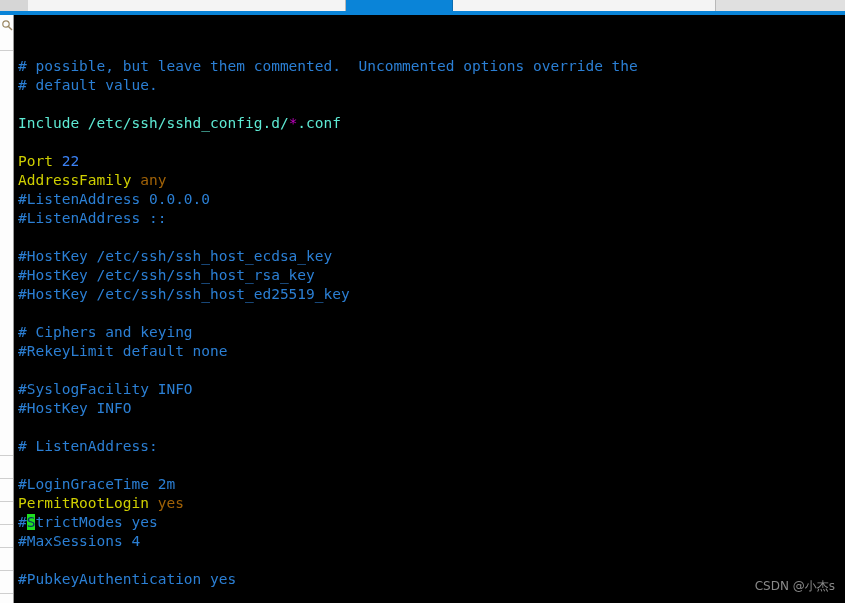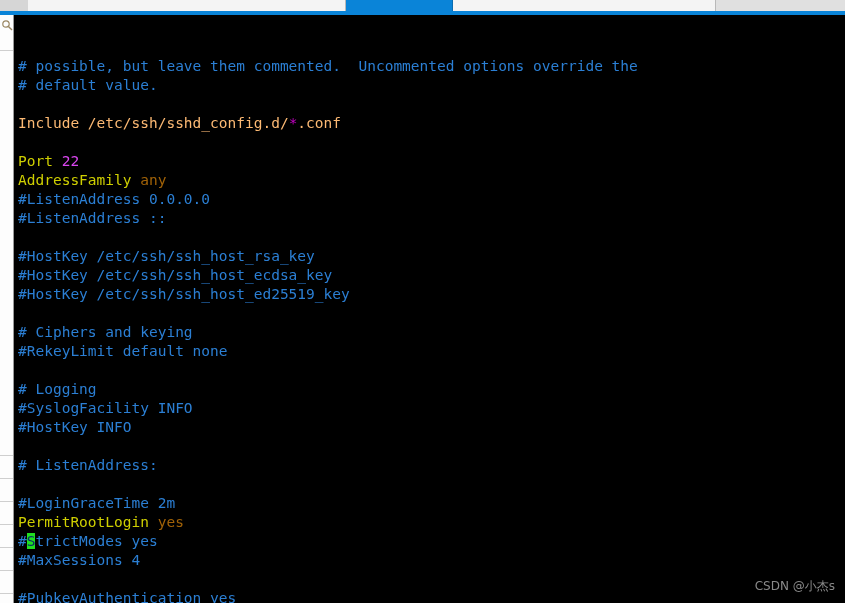--- a/index.html
+++ b/index.html
@@ -98,23 +98,23 @@
   }
   .line {
     height: 19px;
     line-height: 19px;
     font-family: "DejaVu Sans Mono", monospace;
     font-size: 14.5px;
     white-space: pre;
     letter-spacing: 0px;
   }
   .c-comment { color: #2b7fd4; }
-  .c-plain   { color: #fdba74; }
+  .c-plain   { color: #5eead4; }
   .c-key     { color: #cfcf00; }
-  .c-num     { color: #d946ef; }
+  .c-num     { color: #3b82f6; }
   .c-val     { color: #a16207; }
   .c-glob    { color: #c000c0; }
   .cursor {
     background: #20e020;
     color: #0b2a6b;
   }
 
   
   #watermark {
     position: absolute;
@@ -164,28 +164,27 @@
         <div class="line"><span class="c-comment"># possible, but leave them commented.  Uncommented options override the</span></div>
         <div class="line"><span class="c-comment"># default value.</span></div>
         <div class="line">&nbsp;</div>
         <div class="line"><span class="c-plain">Include /etc/ssh/sshd_config.d/</span><span class="c-glob">*</span><span class="c-plain">.conf</span></div>
         <div class="line">&nbsp;</div>
         <div class="line"><span class="c-key">Port </span><span class="c-num">22</span></div>
         <div class="line"><span class="c-key">AddressFamily </span><span class="c-val">any</span></div>
         <div class="line"><span class="c-comment">#ListenAddress 0.0.0.0</span></div>
         <div class="line"><span class="c-comment">#ListenAddress ::</span></div>
         <div class="line">&nbsp;</div>
+        <div class="line"><span class="c-comment">#HostKey /etc/ssh/ssh_host_ecdsa_key</span></div>
         <div class="line"><span class="c-comment">#HostKey /etc/ssh/ssh_host_rsa_key</span></div>
-        <div class="line"><span class="c-comment">#HostKey /etc/ssh/ssh_host_ecdsa_key</span></div>
         <div class="line"><span class="c-comment">#HostKey /etc/ssh/ssh_host_ed25519_key</span></div>
         <div class="line">&nbsp;</div>
         <div class="line"><span class="c-comment"># Ciphers and keying</span></div>
         <div class="line"><span class="c-comment">#RekeyLimit default none</span></div>
         <div class="line">&nbsp;</div>
-        <div class="line"><span class="c-comment"># Logging</span></div>
         <div class="line"><span class="c-comment">#SyslogFacility INFO</span></div>
         <div class="line"><span class="c-comment">#HostKey INFO</span></div>
         <div class="line">&nbsp;</div>
         <div class="line"><span class="c-comment"># ListenAddress:</span></div>
         <div class="line">&nbsp;</div>
         <div class="line"><span class="c-comment">#LoginGraceTime 2m</span></div>
         <div class="line"><span class="c-key">PermitRootLogin </span><span class="c-val">yes</span></div>
         <div class="line"><span class="c-comment">#</span><span class="c-comment cursor">S</span><span class="c-comment">trictModes yes</span></div>
         <div class="line"><span class="c-comment">#MaxSessions 4</span></div>
         <div class="line">&nbsp;</div>

